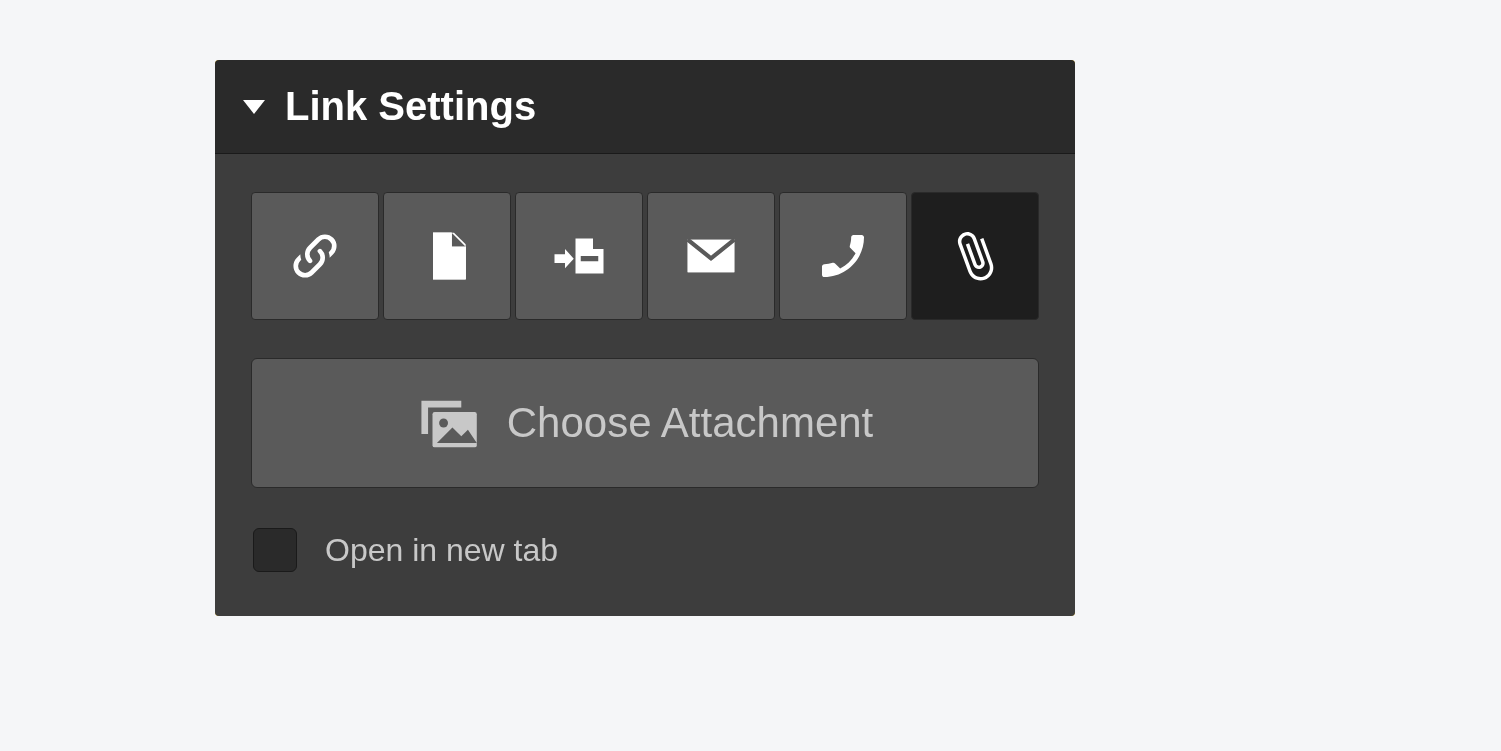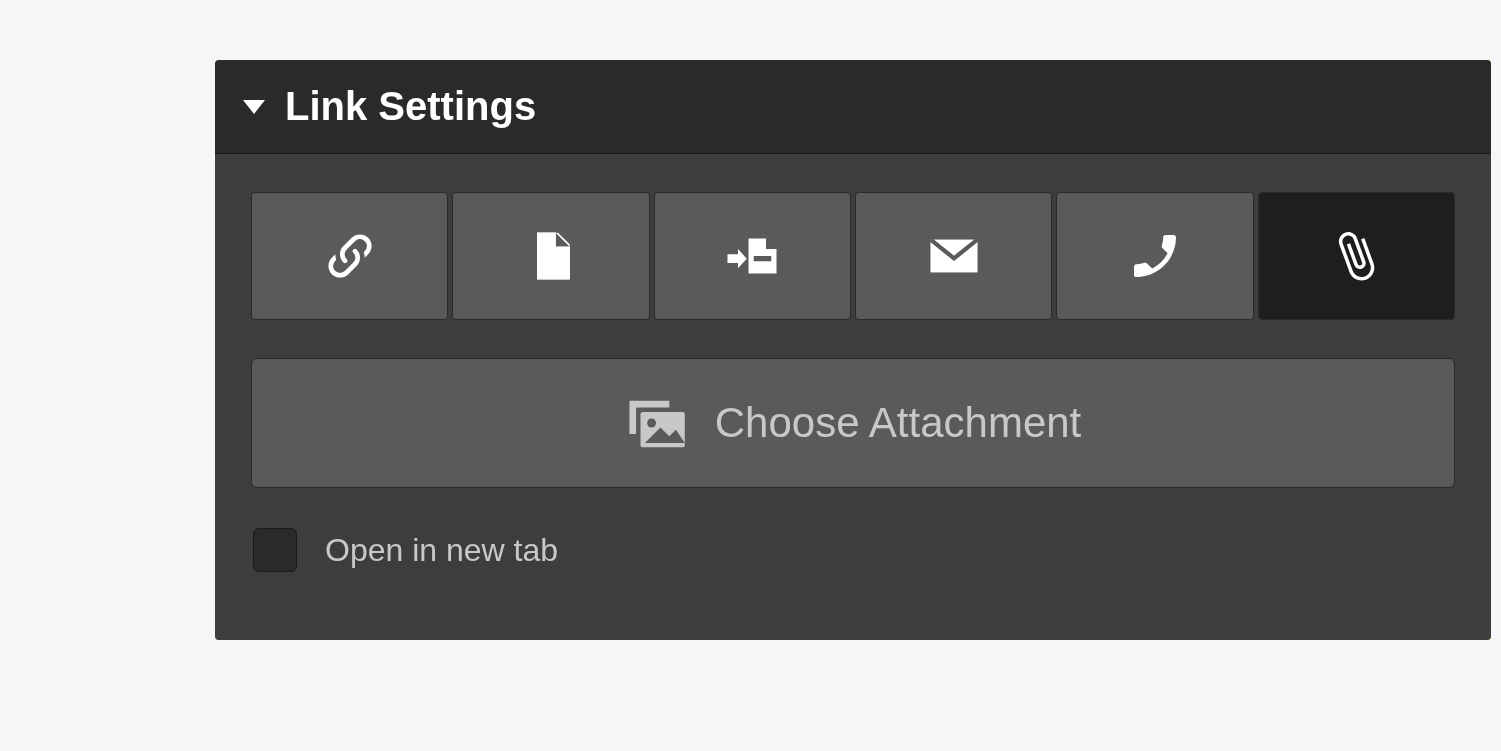--- a/index.html
+++ b/index.html
@@ -12,21 +12,21 @@
       height: 751px;
       background: #f5f6f8;
       font-family: -apple-system, BlinkMacSystemFont, "Segoe UI", Helvetica, Arial, sans-serif;
       display: flex;
       align-items: flex-start;
       justify-content: flex-start;
       padding-top: 60px;
       padding-left: 215px;
     }
     .panel {
-      width: 1276px;
+      width: 860px;
       background: #eab308;
       border-radius: 4px;
       overflow: hidden;
     }
     .panel-header {
       background: #2a2a2a;
       display: flex;
       align-items: center;
       padding: 24px 28px;
       gap: 20px;
@@ -38,21 +38,21 @@
       border-left: 11px solid transparent;
       border-right: 11px solid transparent;
       border-top: 14px solid #ffffff;
     }
     .panel-title {
       color: #ffffff;
       font-size: 40px;
       font-weight: 600;
     }
     .panel-body {
-      padding: 38px 36px 68px 36px;
+      padding: 38px 36px 44px 36px;
       background: #3d3d3d;
     }
     .link-type-row {
       display: flex;
       gap: 4px;
       margin-bottom: 38px;
     }
     .link-type-btn {
       flex: 1;
       height: 128px;

